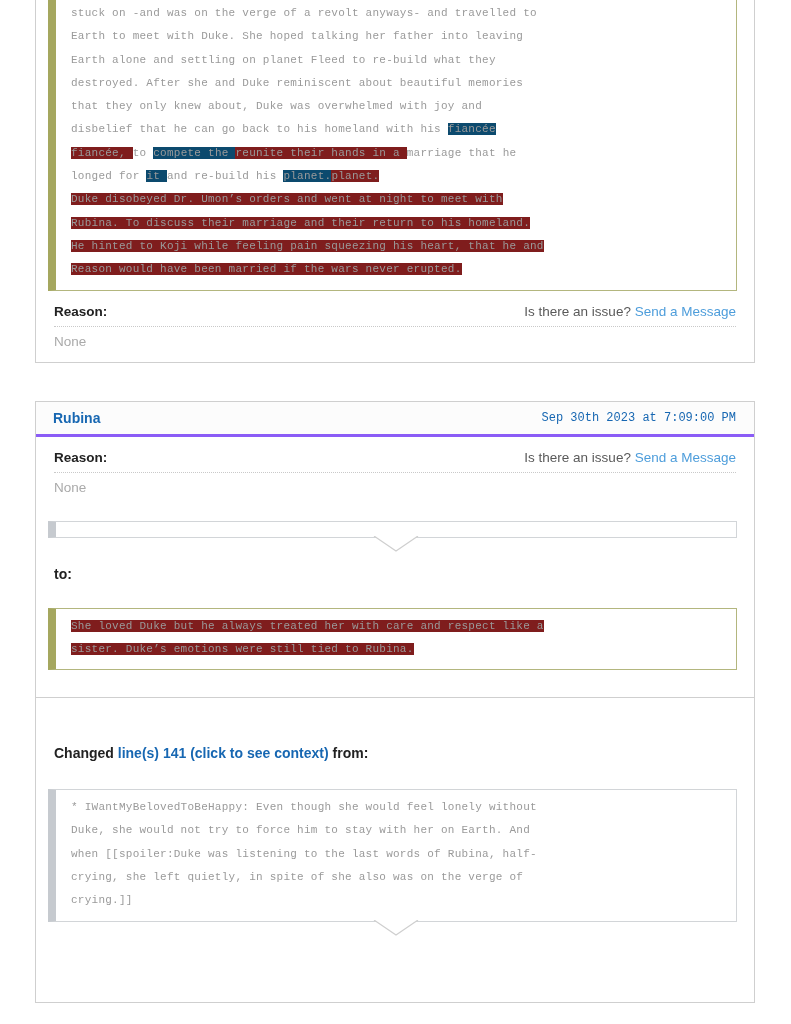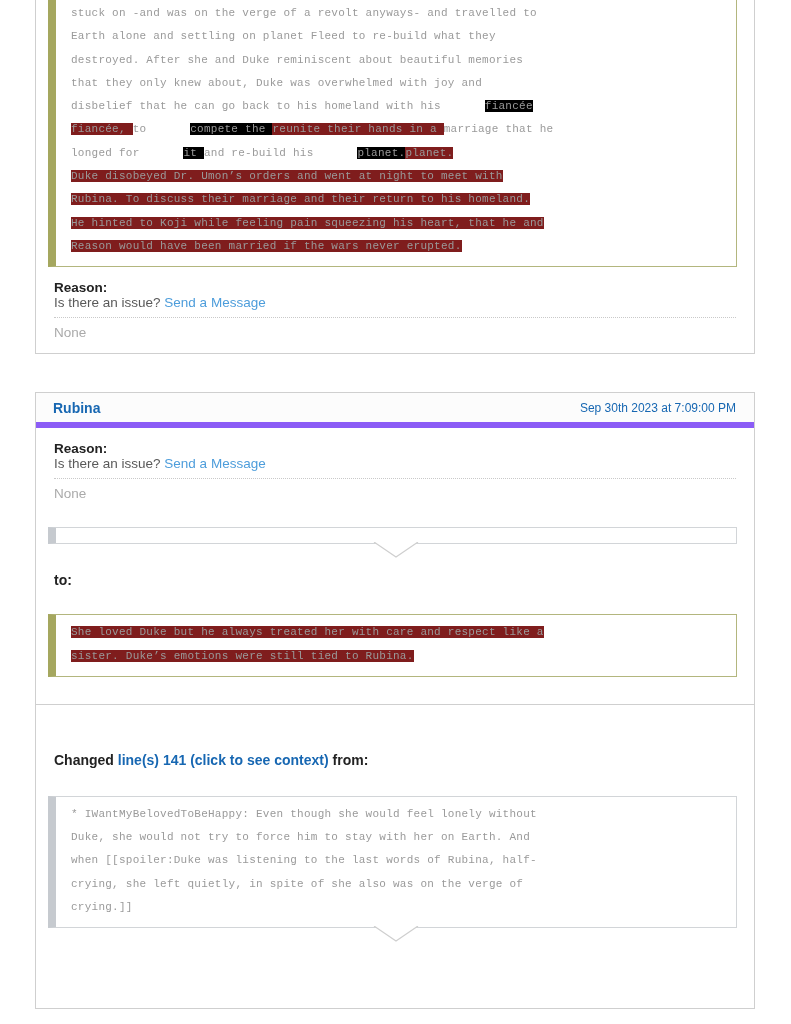--- a/index.html
+++ b/index.html
@@ -36,54 +36,53 @@
   .diff-block.gray {
     border-color: #d2d5d8;
     border-left-color: #c6cacf;
   }
   .diff-block.empty {
     height: 17px;
     padding: 0;
   }
   .dline { white-space: pre; }
   .dline span.add { background: #7f1d1d; }
-  .dline span.del { background: #000000; margin-left: 37px; }
+  .dline span.del { background: #0c4a6e; }
 
   .chevron {
     position: absolute;
     bottom: -16px; left: 50%; margin-left: -23px;
     width: 46px; height: 17px;
     pointer-events: none;
   }
 
   
   .reason-row {
     display: flex; justify-content: space-between; align-items: baseline;
     margin: 13px 18px 0 18px;
     padding-bottom: 7px;
     border-bottom: 1px dotted #c9c9c9;
     font-size: 13.5px;
-    flex-direction: column;
   }
   .reason-label { font-weight: bold; color: #222; }
   .issue-q { color: #595959; }
   .send-link { color: #4d9ddb; text-decoration: none; cursor: pointer; }
   .reason-value { margin: 7px 18px 0 18px; color: #aaaaaa; font-size: 13.5px; }
 
   
   .card-header {
     display: flex; justify-content: space-between; align-items: center;
     height: 35px;
     padding: 0 18px 0 17px;
-    border-bottom: 6px solid #8b5cf6;
+    border-bottom: 3px solid #8b5cf6;
     background: #fcfcfc;
     text-align: center;
   }
   .author-link { color: #1767b2; font-weight: bold; font-size: 14px; text-decoration: none; cursor: pointer; }
-  .timestamp-link { color: #1767b2; font-size: 12px; text-decoration: none; cursor: pointer; }
+  .timestamp-link { color: #1767b2; font-size: 12px; text-decoration: none; cursor: pointer; font-family: Liberation Mono, monospace; }
 
   
   .change-heading {
     margin: 31px 18px 0 18px;
     font-size: 14px; font-weight: bold; color: #222;
   }
   .lines-link { color: #1767b2; text-decoration: none; cursor: pointer; }
   .to-label {
     margin: 28px 18px 0 18px;
     font-size: 14px; font-weight: bold; color: #222;
@@ -95,20 +94,21 @@
     border-top: 1px solid #cfcfcf;
   }
   .heading-lg-gap { margin-top: 47px; }
 </style>
 </head>
 <body>
 
 <div class="panel panel-top">
   <div class="diff-block cut-top">
       <div class="dline"><span>stuck on -and was on the verge of a revolt anyways- and travelled to</span></div>
+      <div class="dline"><span>Earth to meet with Duke. She hoped talking her father into leaving</span></div>
       <div class="dline"><span>Earth alone and settling on planet Fleed to re-build what they</span></div>
       <div class="dline"><span>destroyed. After she and Duke reminiscent about beautiful memories</span></div>
       <div class="dline"><span>that they only knew about, Duke was overwhelmed with joy and</span></div>
       <div class="dline"><span>disbelief that he can go back to his homeland with his </span><span class="del">fiancée</span></div>
       <div class="dline"><span class="add">fiancée, </span><span>to </span><span class="del">compete the </span><span class="add">reunite their hands in a </span><span>marriage that he</span></div>
       <div class="dline"><span>longed for </span><span class="del">it </span><span>and re-build his </span><span class="del">planet.</span><span class="add">planet.</span></div>
       <div class="dline"><span class="add">Duke disobeyed Dr. Umon’s orders and went at night to meet with</span></div>
       <div class="dline"><span class="add">Rubina. To discuss their marriage and their return to his homeland.</span></div>
       <div class="dline"><span class="add">He hinted to Koji while feeling pain squeezing his heart, that he and</span></div>
       <div class="dline"><span class="add">Reason would have been married if the wars never erupted.</span></div>

